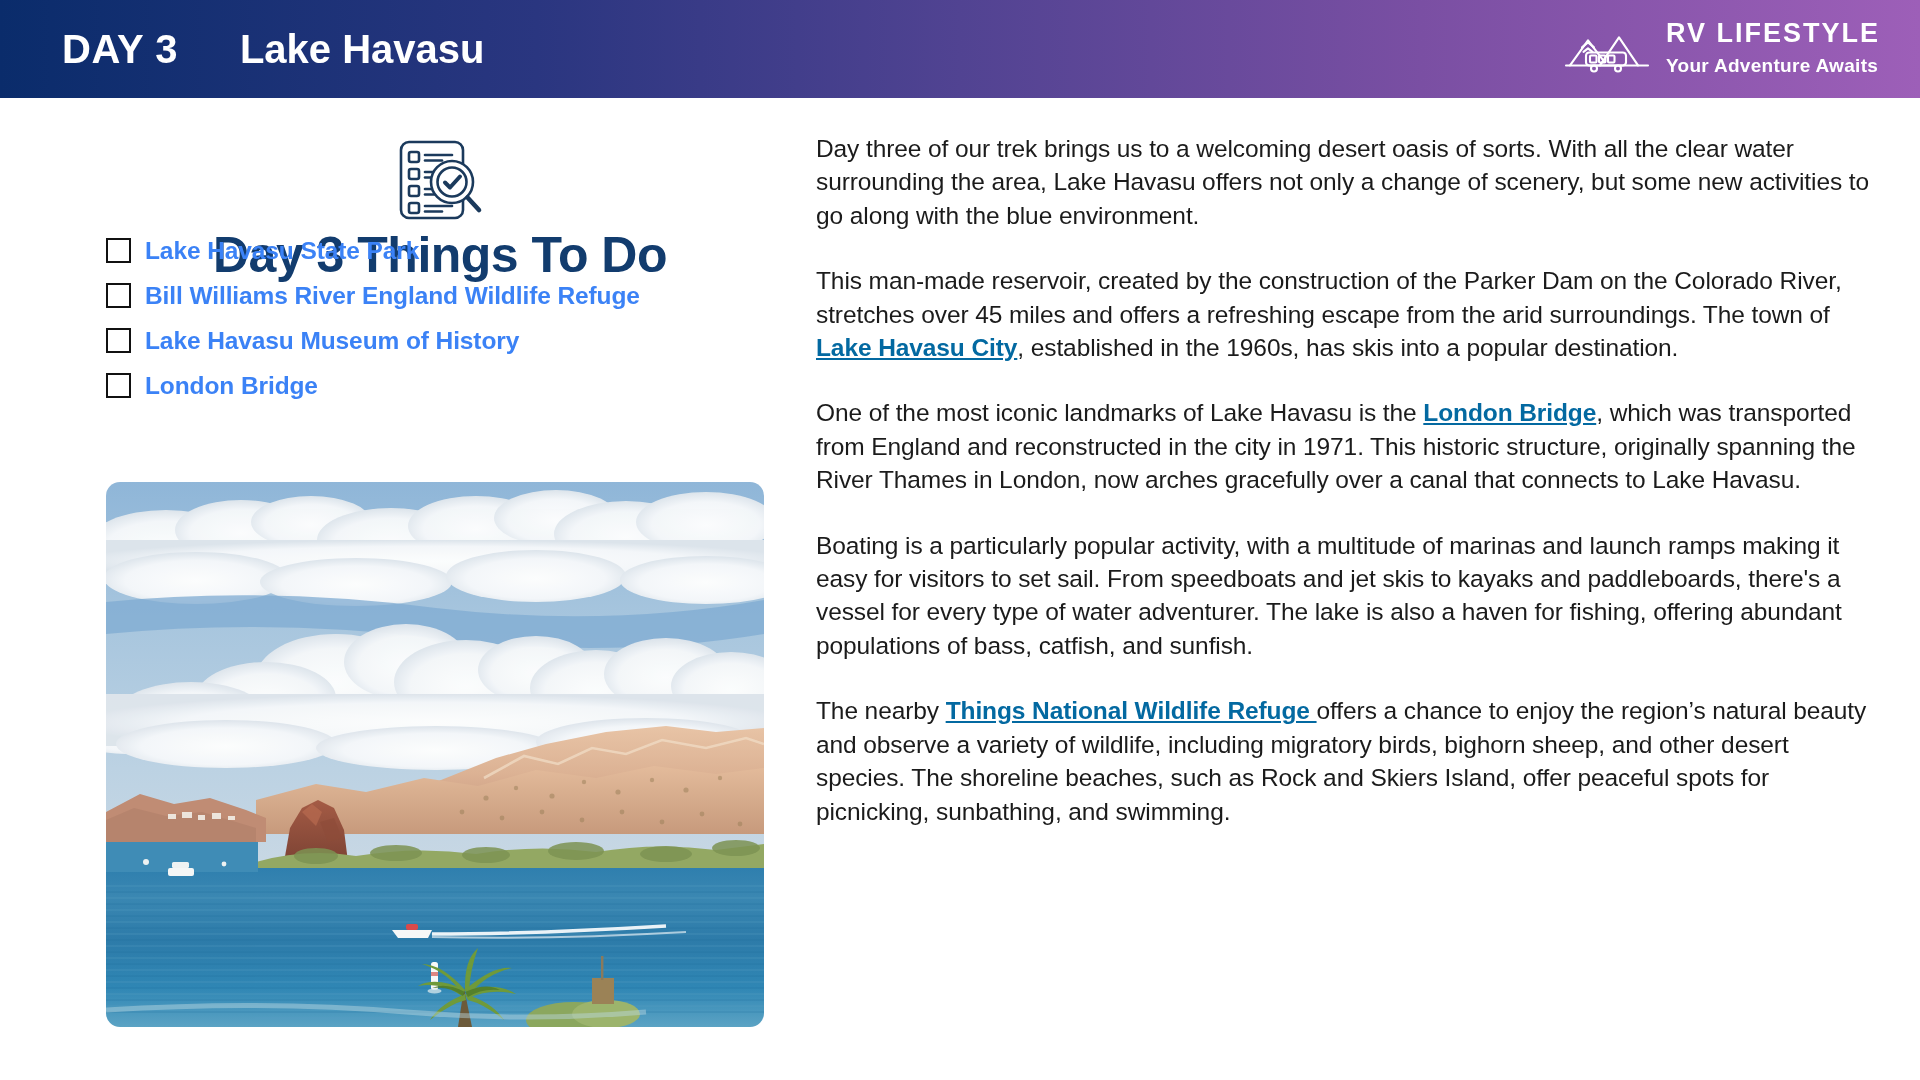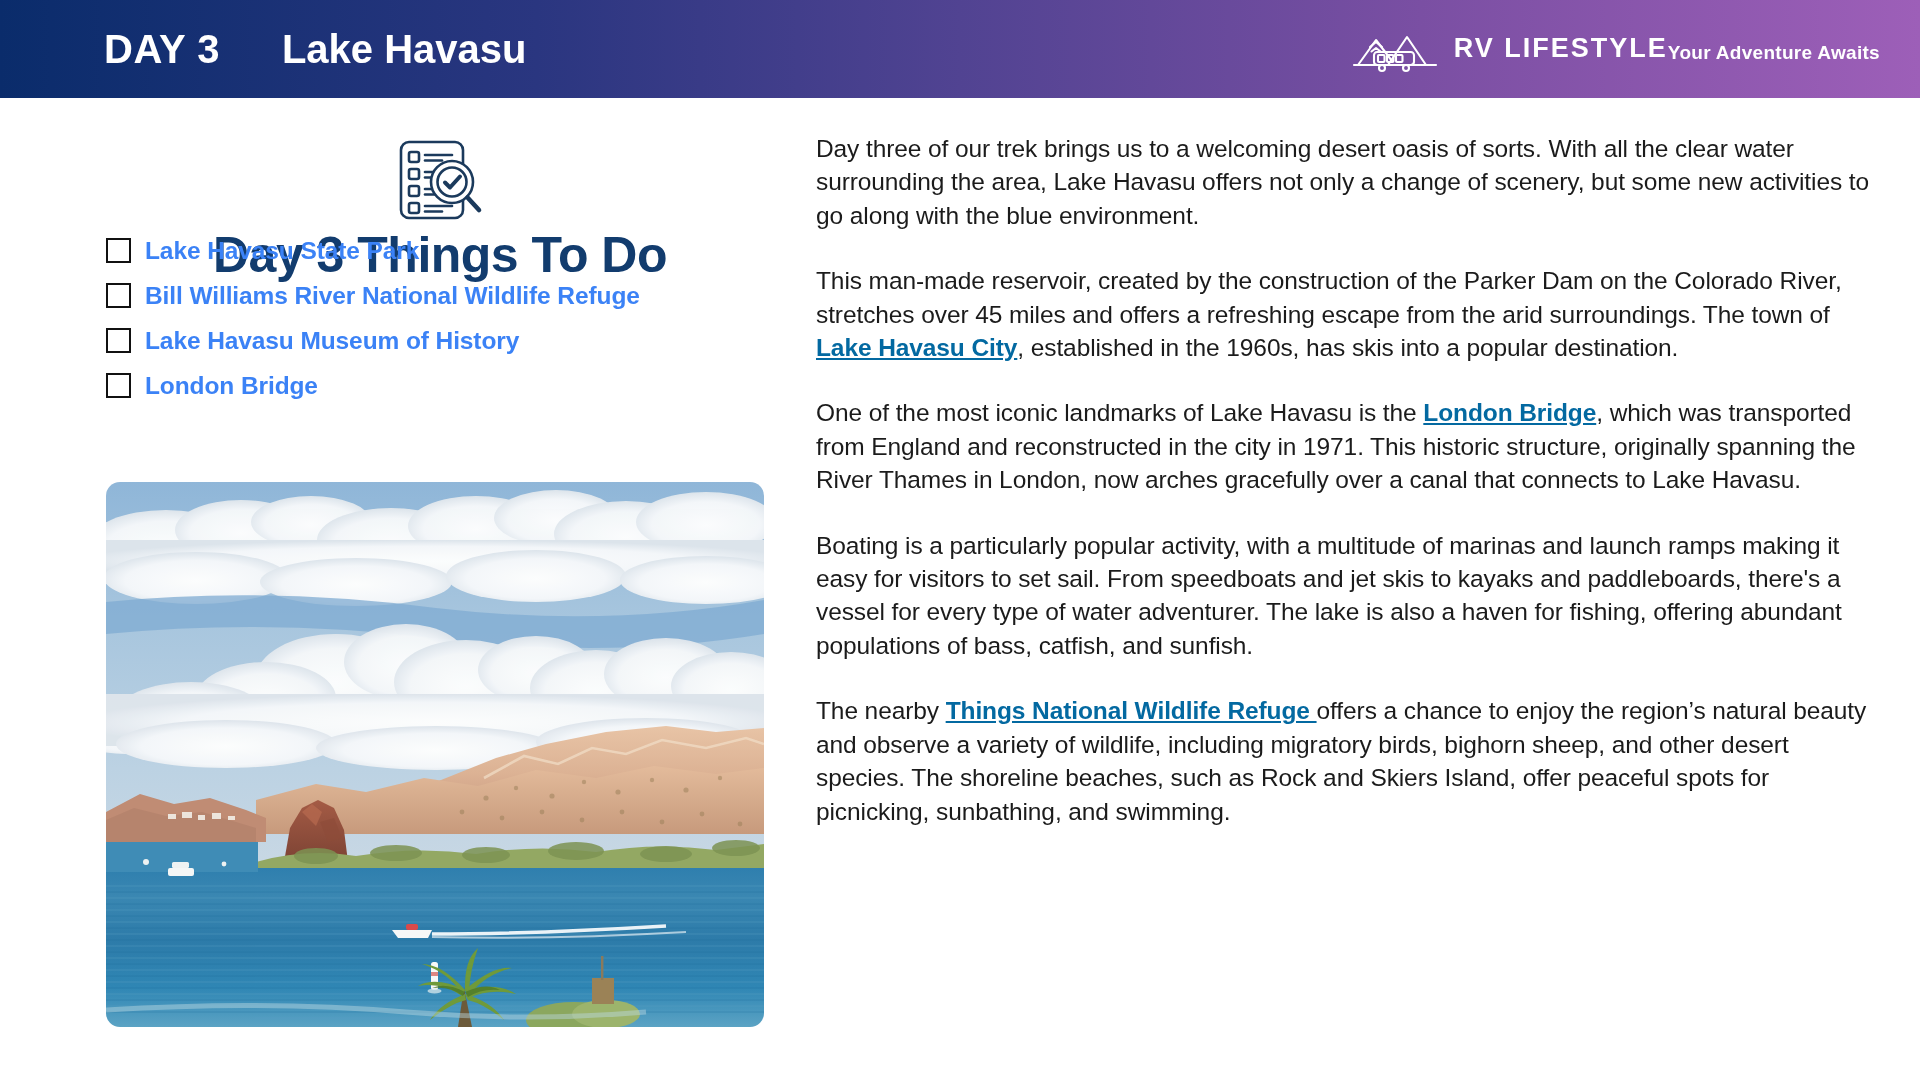--- a/index.html
+++ b/index.html
@@ -12,21 +12,21 @@
 
   
   .header {
     position: absolute; left: 0; top: 0;
     width: 1920px; height: 98px;
     background: linear-gradient(90deg, #0a2c6b 0%, #2a3680 28%, #514392 50%, #7a4fa3 74%, #9d5fb8 100%);
     display: flex; align-items: center;
   }
   .header-left {
     display: flex; align-items: center;
-    margin-left: 104px;
+    margin-left: 62px;
     gap: 62px;
   }
   .day-label {
     color: #ffffff;
     font-size: 40px;
     font-weight: 700;
     letter-spacing: 0.5px;
     white-space: nowrap;
   }
   .day-title {
@@ -34,21 +34,21 @@
     font-size: 40px;
     font-weight: 700;
     white-space: nowrap;
   }
   .brand {
     position: absolute; right: 40px; top: 50%;
     transform: translateY(-50%);
     display: flex; align-items: center; gap: 16px;
   }
   .brand-mark { width: 86px; height: 56px; flex: none; }
-  .brand-text { display: flex; flex-direction: row; align-items: flex-start; }
+  .brand-text { display: flex; flex-direction: column; align-items: flex-start; }
   .brand-name {
     color: #ffffff; font-size: 27px; font-weight: 700;
     letter-spacing: 2px; line-height: 1.05;
   }
   .brand-tag {
     color: #ffffff; font-size: 19px; font-weight: 700;
     letter-spacing: 0.3px; line-height: 1.2; margin-top: 8px;
   }
 
   
@@ -196,21 +196,21 @@
     <span class="todo-title">Day 3 Things To Do</span>
   </div>
 
   <div class="check-list">
     <div class="check-item">
       <span class="check-box"></span>
       <span class="check-label">Lake Havasu State Park</span>
     </div>
     <div class="check-item">
       <span class="check-box"></span>
-      <span class="check-label">Bill Williams River National Wildlife Refuge</span>
+      <span class="check-label">Bill Williams River England Wildlife Refuge</span>
     </div>
     <div class="check-item">
       <span class="check-box"></span>
       <span class="check-label">Lake Havasu Museum of History</span>
     </div>
     <div class="check-item">
       <span class="check-box"></span>
       <span class="check-label">London Bridge</span>
     </div>
   </div>

